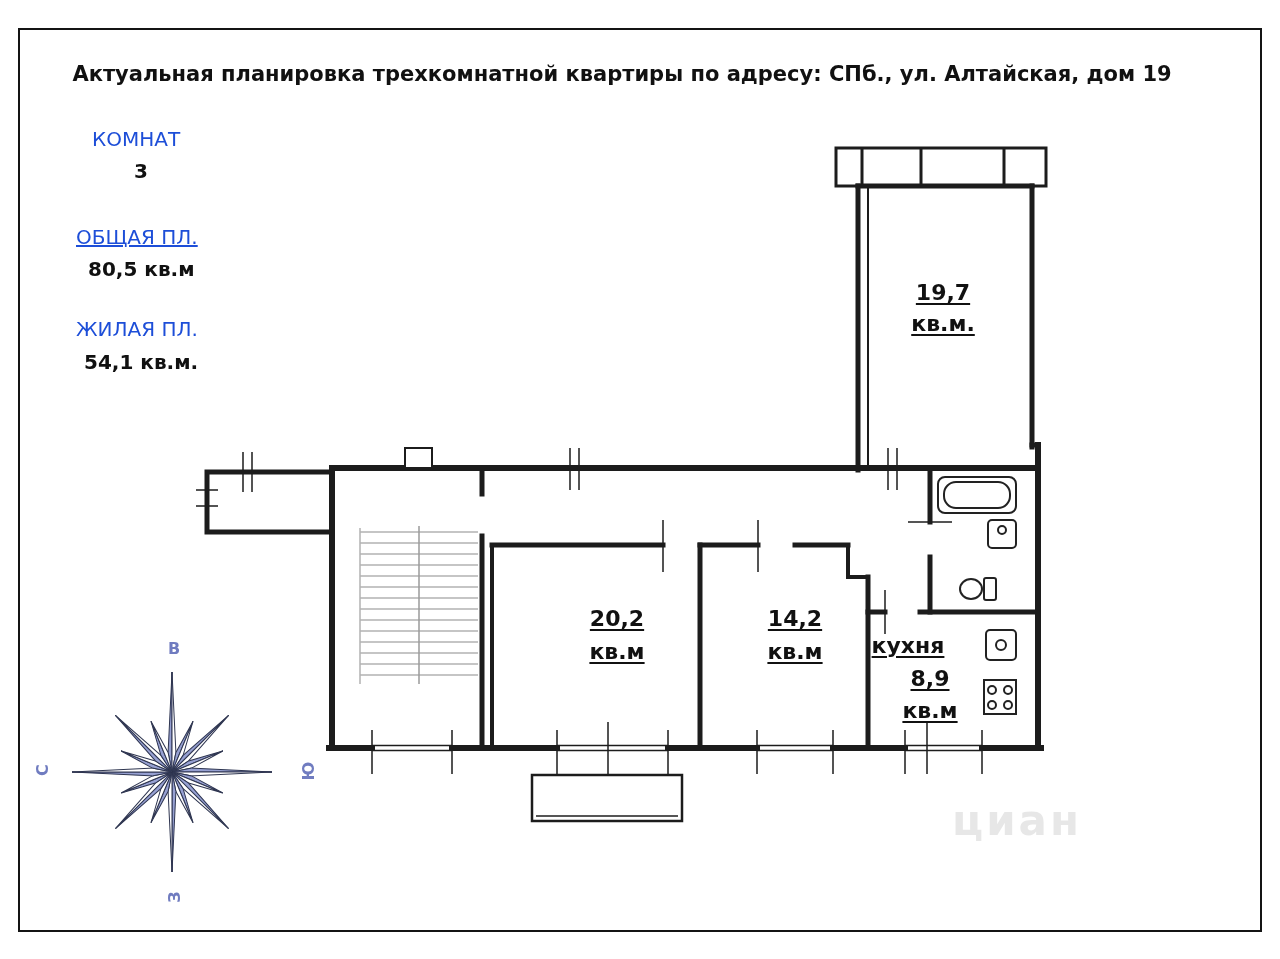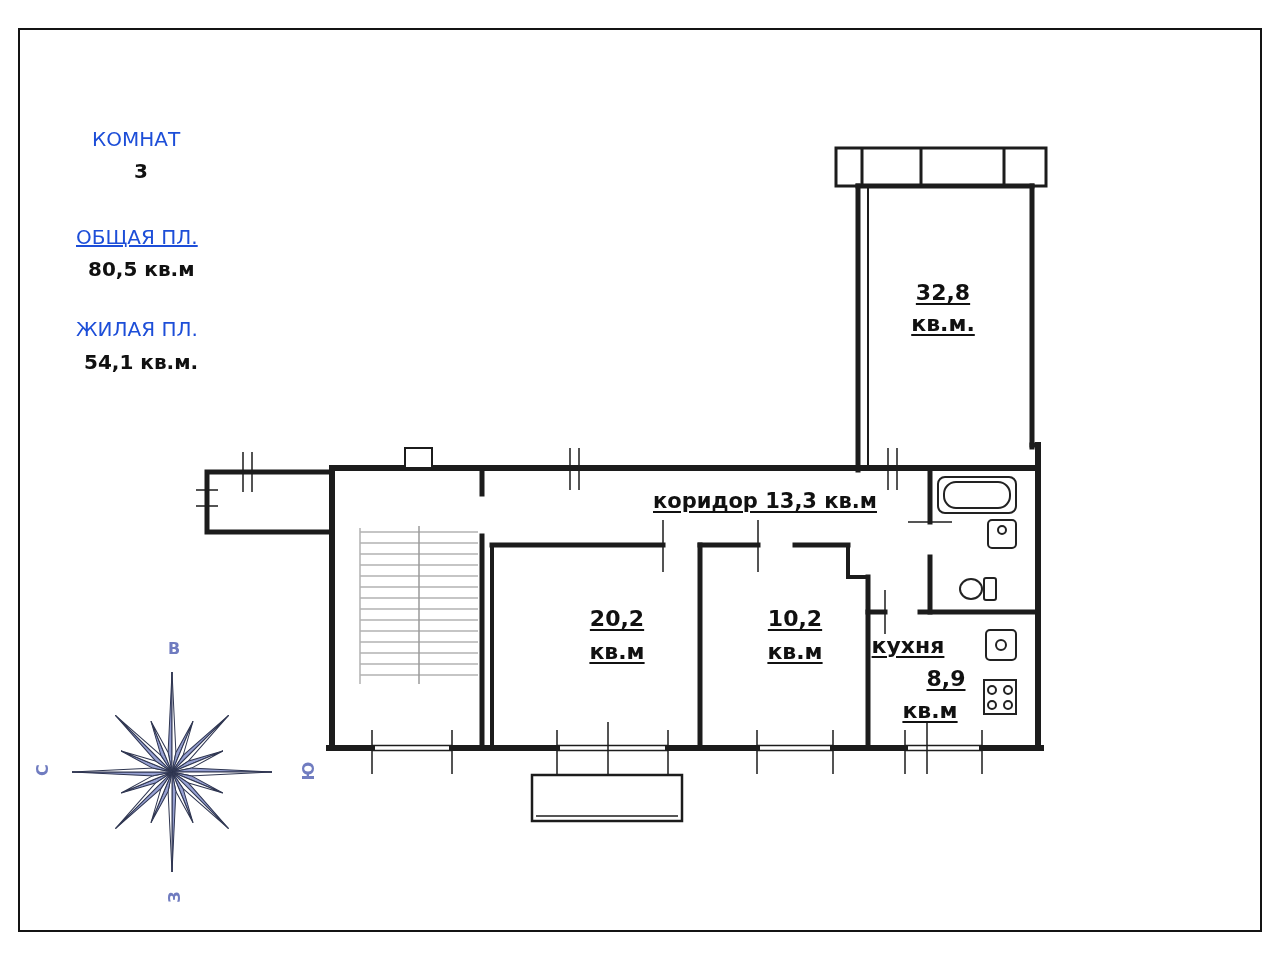--- a/index.html
+++ b/index.html
@@ -23,20 +23,21 @@
   .watermark { position:absolute; left:952px; top:796px; font-size:42px; font-weight:bold;
                color:rgba(60,60,60,0.12); letter-spacing:3px; }
 </style>
 </head>
 <body>
 
 <div class="page">
 
   <div class="frame"></div>
 
+  <div class="title">Актуальная планировка трехкомнатной квартиры по адресу: СПб., ул. Алтайская, дом 19</div>
 
   <div class="info-label" style="left:92px; top:127px;">КОМНАТ</div>
   <div class="info-value" style="left:134px; top:159px;">3</div>
   <div class="info-label" style="left:76px; top:225px;text-decoration:underline;">ОБЩАЯ ПЛ.</div>
   <div class="info-value" style="left:88px; top:257px;text-align:center;">80,5 кв.м</div>
   <div class="info-label" style="left:76px; top:317px;">ЖИЛАЯ ПЛ.</div>
   <div class="info-value" style="left:84px; top:350px;text-align:center;">54,1 кв.м.</div>
 
   <svg class="plan-svg" width="1280" height="959" viewBox="0 0 1280 959">
 
@@ -151,34 +152,34 @@
       <use href="#cp-short" transform="translate(172,772) rotate(202.5)"></use>
       <use href="#cp-diag" transform="translate(172,772) rotate(225)"></use>
       <use href="#cp-short" transform="translate(172,772) rotate(247.5)"></use>
       <use href="#cp-long" transform="translate(172,772) rotate(270)"></use>
       <use href="#cp-short" transform="translate(172,772) rotate(292.5)"></use>
       <use href="#cp-diag" transform="translate(172,772) rotate(315)"></use>
       <use href="#cp-short" transform="translate(172,772) rotate(337.5)"></use>
     </g>
   </svg>
 
-  <div class="rlabel" style="left:943px; top:280px;">32,8</div>
+  <div class="rlabel" style="left:943px; top:280px;">19,7</div>
   <div class="rlabel" style="left:943px; top:311px;">кв.м.</div>
 
-  <div class="rlabel small" style="left:765px; top:489px;">коридор 13,3 кв.м</div>
 
   <div class="rlabel" style="left:617px; top:606px;">20,2</div>
   <div class="rlabel" style="left:617px; top:639px;">кв.м</div>
 
-  <div class="rlabel" style="left:795px; top:606px;">10,2</div>
+  <div class="rlabel" style="left:795px; top:606px;">14,2</div>
   <div class="rlabel" style="left:795px; top:639px;">кв.м</div>
 
   <div class="rlabel" style="left:908px; top:633px;">кухня</div>
-  <div class="rlabel" style="left:930px; top:666px;margin-left:16px;">8,9</div>
+  <div class="rlabel" style="left:930px; top:666px;">8,9</div>
   <div class="rlabel" style="left:930px; top:698px;">кв.м</div>
 
   <div class="cp-label" style="left:174px; top:648px;">В</div>
   <div class="cp-label rot" style="left:42px;  top:770px;">С</div>
   <div class="cp-label rot" style="left:308px; top:771px;">Ю</div>
   <div class="cp-label rot" style="left:174px; top:897px;">З</div>
 
+  <div class="watermark">циан</div>
 
 </div>
 
 </body></html>

